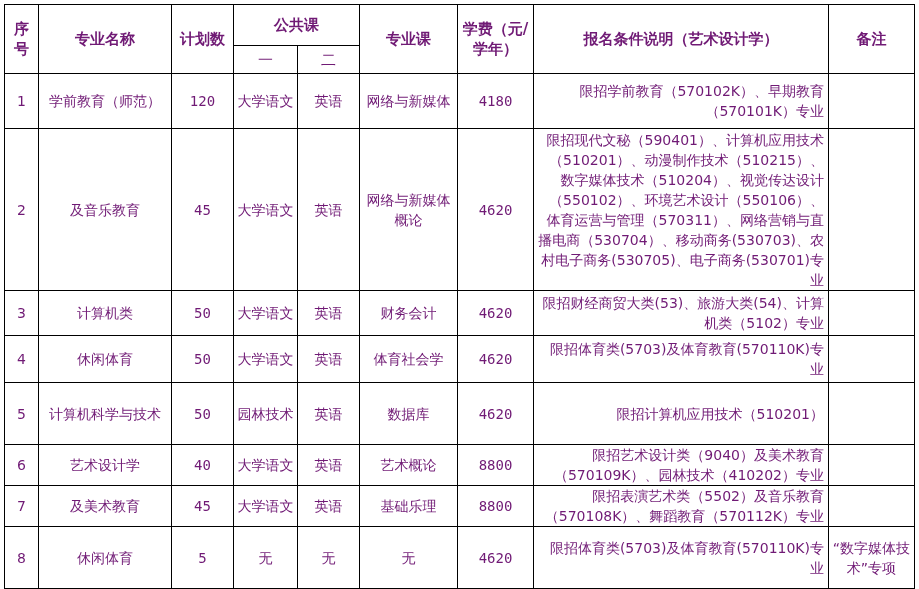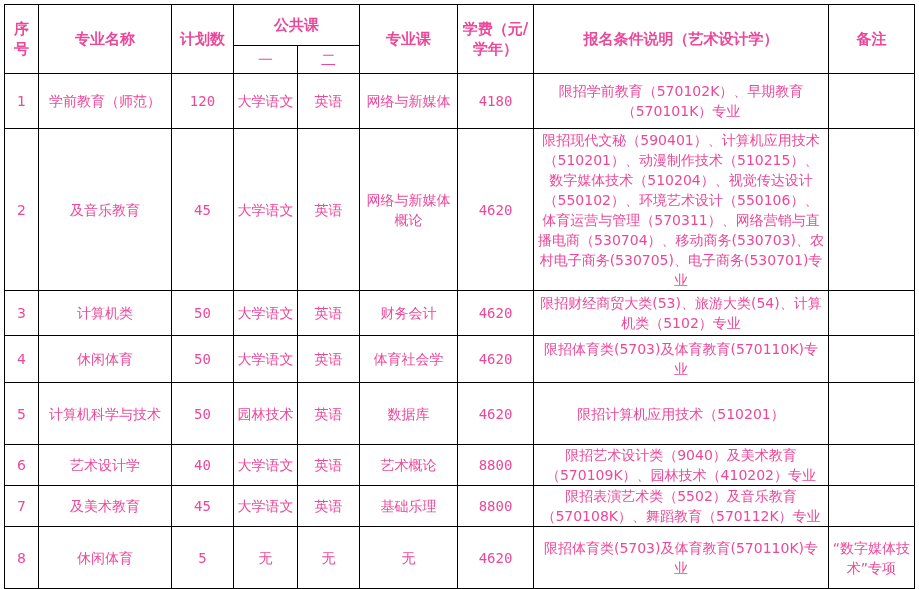--- a/index.html
+++ b/index.html
@@ -1,27 +1,27 @@
 <!DOCTYPE html>
 <html><head>
 <meta charset="utf-8">
 <style>
   html, body { margin: 0; padding: 0; background: #ffffff; }
   body { width: 919px; height: 589px; overflow: hidden; position: relative; }
   .doc-table {
     position: absolute; left: 4px; top: 4px;
     border-collapse: collapse; table-layout: fixed;
-    font-family: "DejaVu Sans", sans-serif; font-size: 14px; color: #ec4899;
+    font-family: "DejaVu Sans", sans-serif; font-size: 14px; color: #701a75;
   }
   .doc-table td, .doc-table th {
     border: 1.5px solid #000; padding: 0 3px; text-align: center; vertical-align: middle;
     line-height: 20px; overflow: hidden;
   }
   .doc-table th { font-weight: bold; font-size: 15px; line-height: 20px; }
-  .doc-table td.cond { text-align: center; padding: 0 4px; line-height: 20px; margin-left: 20px; }
+  .doc-table td.cond { text-align: right; padding: 0 4px; line-height: 20px; margin-left: 20px; }
   .doc-table td.num { font-family: "DejaVu Sans Mono", monospace; font-size: 14px; }
   .note { line-height: 19px; }
 </style>
 </head>
 <body>
 
 <table class="doc-table">
   <colgroup>
     <col style="width:34px">
       <col style="width:133px">

